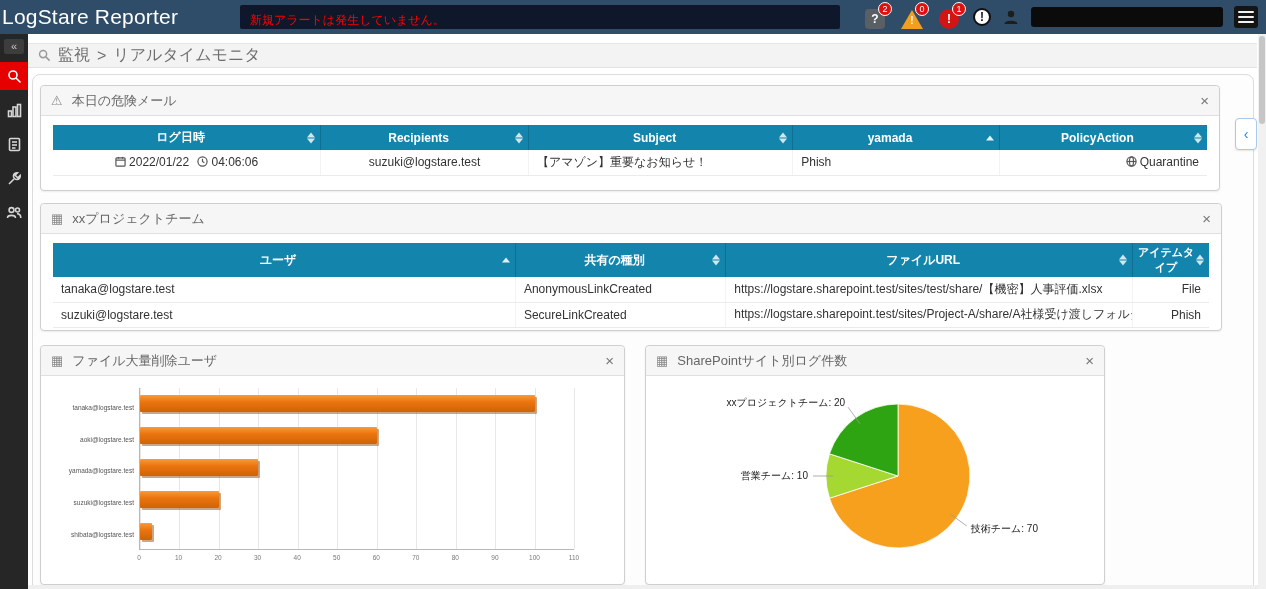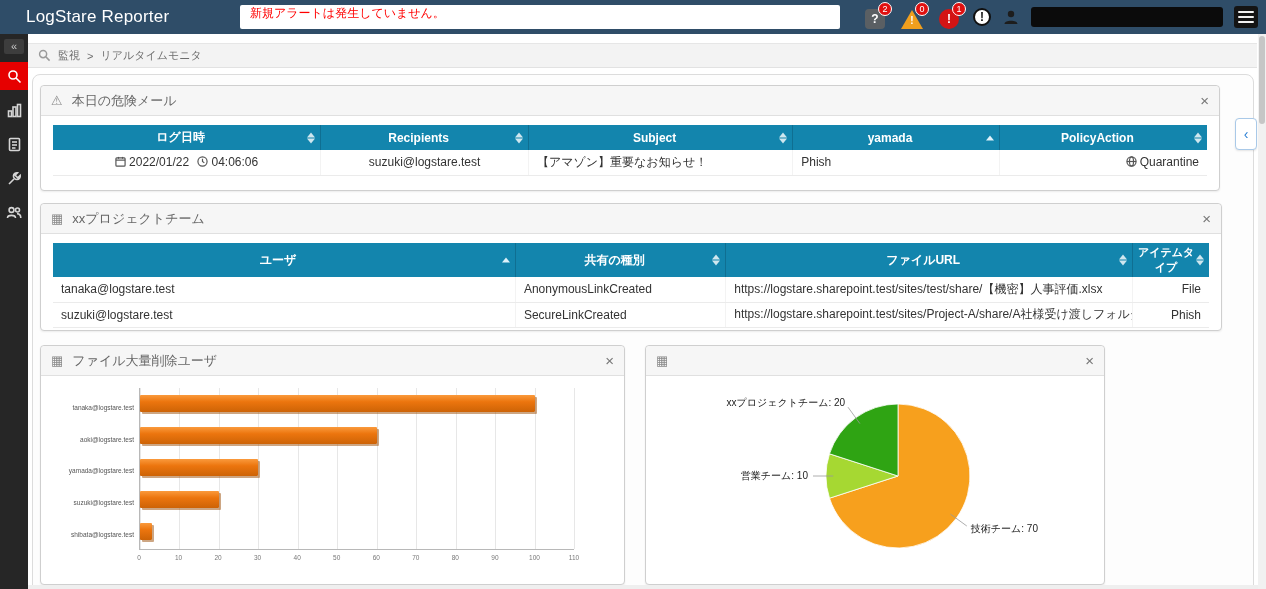--- a/index.html
+++ b/index.html
@@ -1,22 +1,22 @@
 <!DOCTYPE html>
 <html><head>
 <meta charset="utf-8">
 <style>
   * { box-sizing: border-box; margin: 0; padding: 0; }
   html,body { width:1266px; height:589px; overflow:hidden; }
   body { font-family:"Liberation Sans","DejaVu Sans",sans-serif; background:#ffffff; position:relative; }
 
   
   .topbar { position:absolute; left:0; top:0; width:1266px; height:34px; background:#2f4d68; display:flex; align-items:center; z-index:10; }
-  .brand { color:#fff; font-size:17px; padding-left:26px; letter-spacing:.2px; }
-  .alert-box { position:absolute; left:240px; top:5px; width:600px; height:24px; background:#ffffff; border-radius:2px; display:flex; align-items:flex-start; padding-left:10px; }
+  .brand { color:#fff; font-size:21px; padding-left:2px; letter-spacing:.2px; }
+  .alert-box { position:absolute; left:240px; top:5px; width:600px; height:24px; background:#0f172a; border-radius:2px; display:flex; align-items:flex-end; padding-left:10px; }
   .alert-box span { color:#ff0000; font-size:12px; }
   .right-cluster { position:absolute; right:8px; top:4px; height:26px; display:flex; align-items:center; gap:11px; }
   .status-wrap { position:relative; width:26px; height:24px; display:flex; align-items:flex-end; justify-content:center; }
   .badge { position:absolute; top:-3px; right:-4px; min-width:14px; height:14px; border-radius:8px; background:#e01010; border:1px solid #fff; color:#fff; font-size:9px; line-height:12px; text-align:center; padding:0 2px; z-index:2; }
   .ic-circle-gray { width:20px; height:20px; border-radius:4px; background:#5a5f63; color:#fff; font-size:12px; font-weight:bold; text-align:center; line-height:20px; }
   .ic-tri { width:0; height:0; border-left:11px solid transparent; border-right:11px solid transparent; border-bottom:19px solid #f09f1e; position:relative; }
   .ic-tri i { position:absolute; left:-2px; top:5px; color:#fff; font-style:normal; font-size:10px; font-weight:bold; transform:translateX(-50%); left:0; }
   .ic-circle-red { width:20px; height:20px; border-radius:50%; background:#d31414; color:#fff; font-size:12px; font-weight:bold; text-align:center; line-height:20px; }
   .ic-bang { width:18px; height:18px; border-radius:50%; background:#fff; border:2px solid #101010; color:#101010; font-weight:900; font-size:12px; line-height:14px; text-align:center; }
   .ic-person { width:18px; height:18px; }
@@ -29,21 +29,21 @@
   .side-collapse { margin:5px 4px 8px; width:20px; height:15px; background:#3d3d3d; color:#c8c8c8; font-size:11px; line-height:14px; text-align:center; border-radius:2px; cursor:pointer; }
   .side-item { width:28px; height:28px; display:flex; align-items:center; justify-content:center; margin-bottom:6px; cursor:pointer; }
   .side-item.active { background:#e60000; }
   .side-item svg { stroke:#d5d5d5; fill:none; stroke-width:1.6; }
   .side-item.active svg { stroke:#fff; }
 
   
   .main { position:absolute; left:28px; top:34px; right:0; bottom:0; background:#fff; }
   .crumb-bar { position:absolute; left:0; right:9px; top:9px; height:25px; background:#f3f3f3; border-top:1px solid #e6e6e6; border-bottom:1px solid #e2e2e2; display:flex; align-items:center; padding-left:10px; gap:7px; }
   .crumb-bar svg { stroke:#9a9a9a; fill:none; stroke-width:1.6; }
-  .crumb-text { color:#6d6d6d; font-size:11px; }
+  .crumb-text { color:#6d6d6d; font-size:16px; }
   .content-card { position:absolute; left:4px; top:40px; right:12px; bottom:-2px; background:#fdfdfd; border:1px solid #dcdcdc; border-radius:8px 8px 0 0; }
 
   
   .panel { position:absolute; background:#fff; border:1px solid #cfcfcf; border-radius:4px; box-shadow:0 1px 2px rgba(0,0,0,.07); }
   .panel-header { height:30px; background:#f6f6f6; border-bottom:1px solid #e0e0e0; border-radius:4px 4px 0 0; display:flex; align-items:center; padding:0 10px; }
   .panel-icon { color:#8a8a8a; font-size:13px; margin-right:9px; }
   .panel-title { color:#666; font-size:13px; }
   .panel-close { margin-left:auto; color:#777; font-size:15px; line-height:1; cursor:pointer; }
   #panel-danger { left:12px; top:51px; width:1180px; height:106px; }
   #panel-files  { left:12px; top:169px; width:1182px; height:128px; }
@@ -352,20 +352,21 @@
           <span class="tick" style="left: 81.8182%;">90</span>
           <span class="tick" style="left: 90.9091%;">100</span>
           <span class="tick" style="left: 100%;">110</span>
         </div>
       </div>
   </section>
 
   <section class="panel" id="panel-pie">
     <div class="panel-header">
       <span class="panel-icon">▦</span>
+      <span class="panel-title">SharePointサイト別ログ件数</span>
       <span class="panel-close">×</span>
     </div>
     <div class="chart-body" id="pieChart">
         <svg width="458" height="205" viewBox="0 0 458 205">
           <path d="M252,100 L252.0,28.0 A72,72 0 1 1 183.5,122.2 Z" fill="#f7a01d" stroke="#ffffff" stroke-width="0.8"></path>
           <polyline points="304.4,138.1 320.8,150.0" fill="none" stroke="#999" stroke-width="0.8"></polyline>
           <text x="324.8" y="155.9" text-anchor="start" class="pie-label">技術チーム: 70</text>
           <path d="M252,100 L183.5,122.2 A72,72 0 0 1 183.5,77.8 Z" fill="#a6d832" stroke="#ffffff" stroke-width="0.8"></path>
           <polyline points="187.2,100.0 167.0,100.0" fill="none" stroke="#999" stroke-width="0.8"></polyline>
           <text x="162.0" y="103.0" text-anchor="end" class="pie-label">営業チーム: 10</text>

